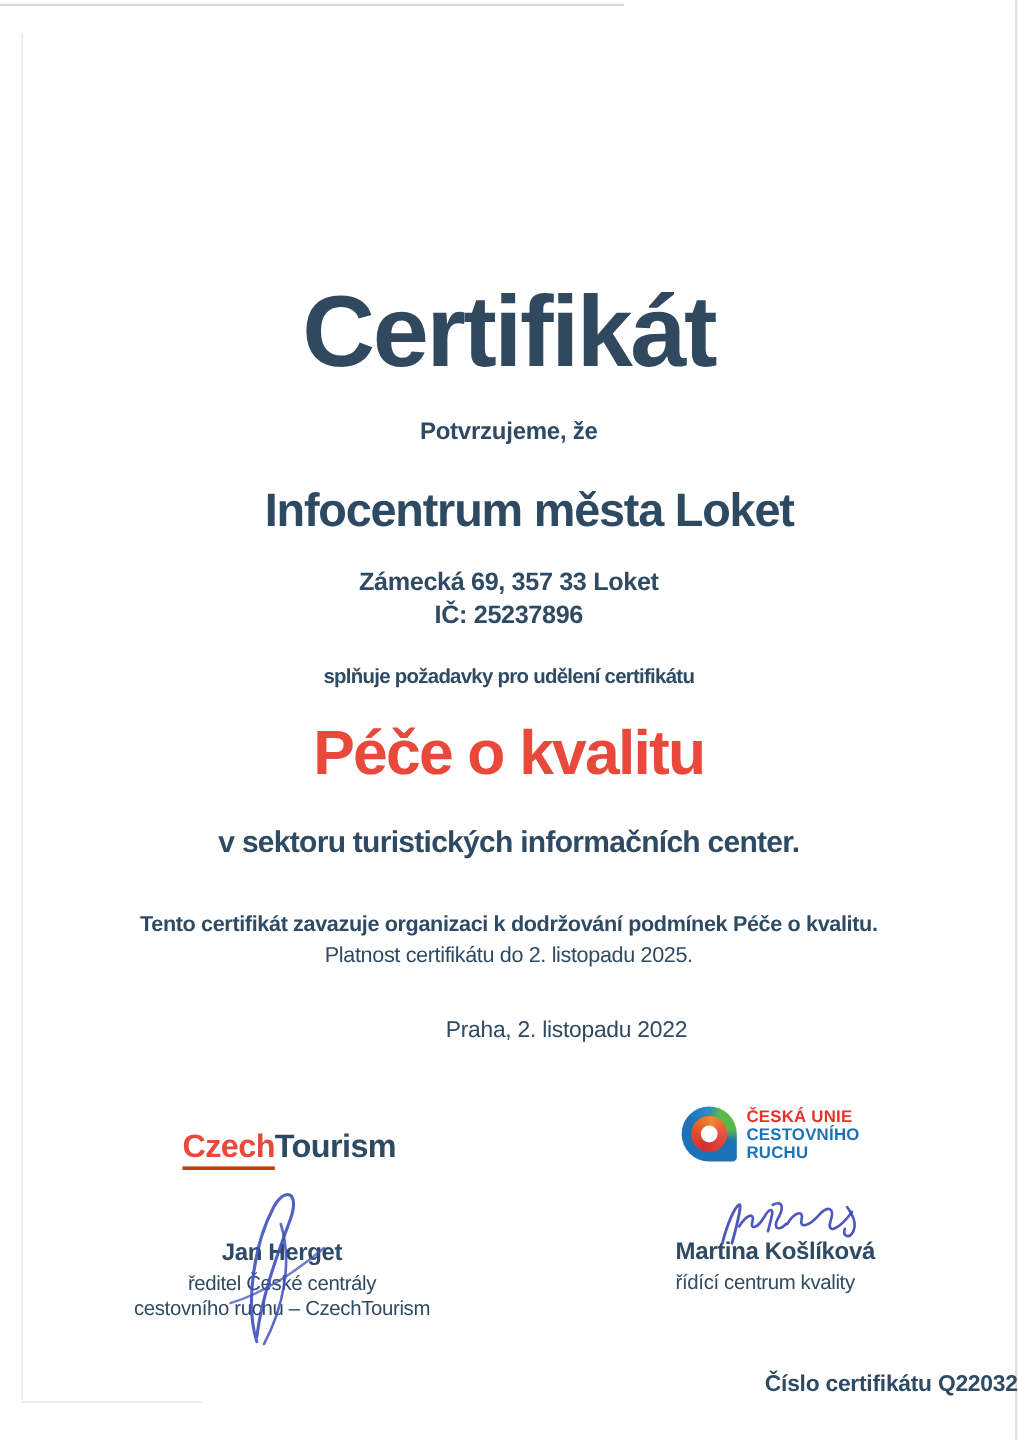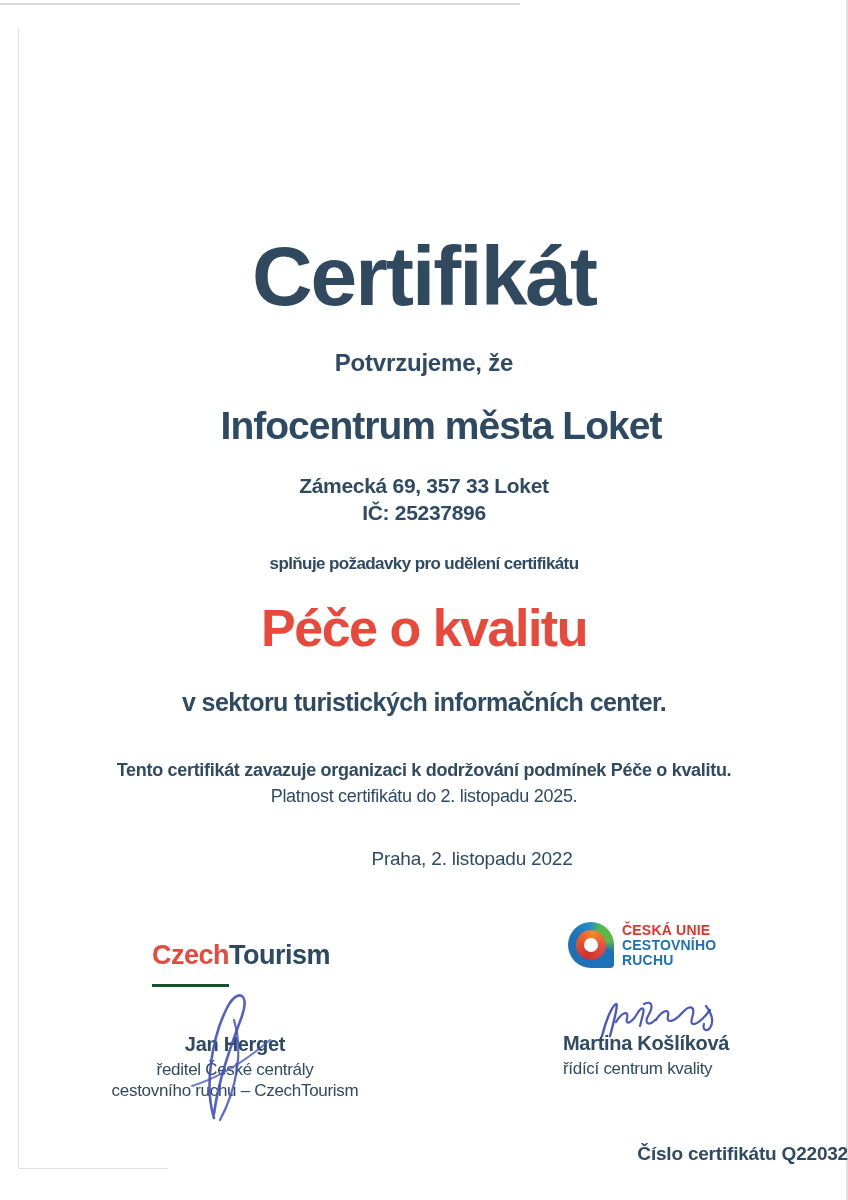--- a/index.html
+++ b/index.html
@@ -20,21 +20,21 @@
     position:absolute;left:122px;top:55px;color:#2e4a63;font-weight:bold;
     font-size:23px;line-height:26px;letter-spacing:-0.3px;
   }
 
   .title{
     position:absolute;top:234px;left:0;width:848px;text-align:center;
     font-size:84px;font-weight:bold;letter-spacing:-2px;color:#31495f;line-height:1;
   }
   .confirm{
     position:absolute;top:349px;left:0;width:848px;text-align:center;
-    font-size:24px;font-weight:bold;letter-spacing:-0.2px;
+    font-size:20px;font-weight:bold;letter-spacing:-0.2px;
   }
   .recipient-name{
     position:absolute;top:404px;left:0;width:848px;text-align:center;
     font-size:39px;font-weight:bold;letter-spacing:-1px;color:#2e4a63;padding-left:17px;
   }
   .recipient-addr{
     position:absolute;top:472px;left:0;width:848px;text-align:center;
     font-size:21px;font-weight:bold;letter-spacing:-0.3px;line-height:27px;
   }
   .statement{
@@ -54,21 +54,21 @@
     font-size:18px;line-height:26px;letter-spacing:-0.3px;
   }
   .terms .t1{font-weight:bold;}
   .place-date{
     position:absolute;top:848px;left:0;width:848px;text-align:center;
     font-size:19px;letter-spacing:-0.2px;margin-left:48px;
   }
 
   
   .ct-logo{position:absolute;left:152px;top:940px;font-size:27px;font-weight:bold;letter-spacing:-0.5px;}
-  .ct-czech{color:#e8493b;border-bottom:3px solid #14532d;padding-bottom:14px;}
+  .ct-czech{color:#e8493b;border-bottom:3px solid #c2410c;padding-bottom:2px;}
   .ct-tourism{color:#2e4a63;margin-top:40px;}
 
   
   .cucr{position:absolute;left:568px;top:922px;display:flex;align-items:center;}
   .cucr-mark{position:relative;width:46px;height:46px;flex:0 0 auto;}
   .cucr-ring-outer{
     position:absolute;inset:0;border-radius:50% 50% 8% 50%;
     background:conic-gradient(#2a8fc4 0deg,#59b947 28deg,#59b947 78deg,#1d71b8 108deg,#1d71b8 300deg,#2a8fc4 360deg);
   }
   .cucr-ring-inner{

